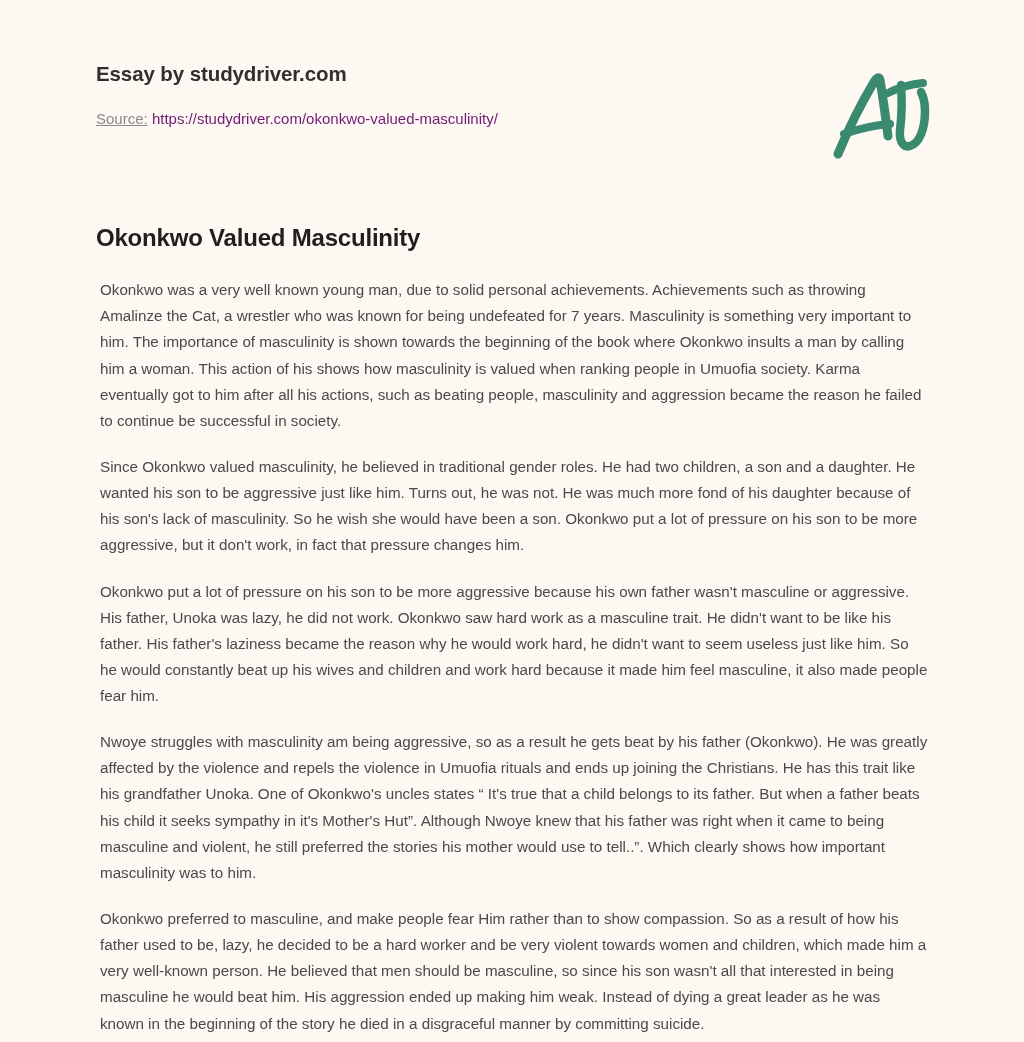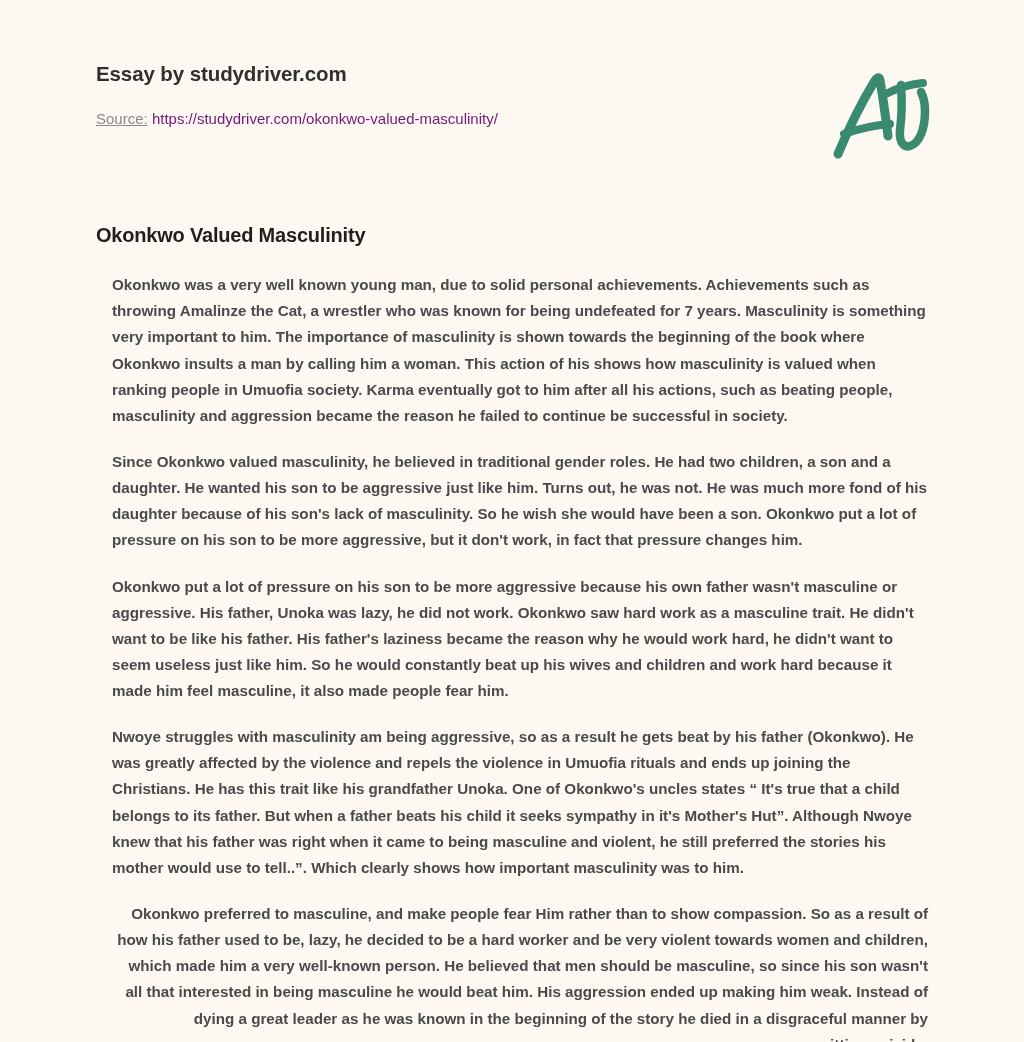--- a/index.html
+++ b/index.html
@@ -58,41 +58,39 @@
     display: block;
     width: 120px;
     height: 110px;
   }
   .article {
     padding: 0 96px;
   }
   .title {
     margin: 0;
     padding-top: 95px;
-    font-size: 20px;
+    font-size: 24px;
     font-weight: bold;
     color: #1f1f1f;
     letter-spacing: -0.2px;
     line-height: 1.25;
   }
   .body-text {
     padding-top: 24px;
   }
   .body-text p {
-    margin: 0 0 20px 16px;
+    margin: 0 0 20px 4px;
     font-size: 15.2px;
     line-height: 1.72;
     color: #4a4a4a;
     max-width: 832px;
     text-align: left;
-    font-weight: bold;
   }
   .body-text p:last-child {
     margin-bottom: 0;
-    text-align: right;
   }
 </style>
 </head>
 <body>
 
 <div class="page">
 
   <div class="header">
     <div class="brand-line">Essay by studydriver.com</div>
 

